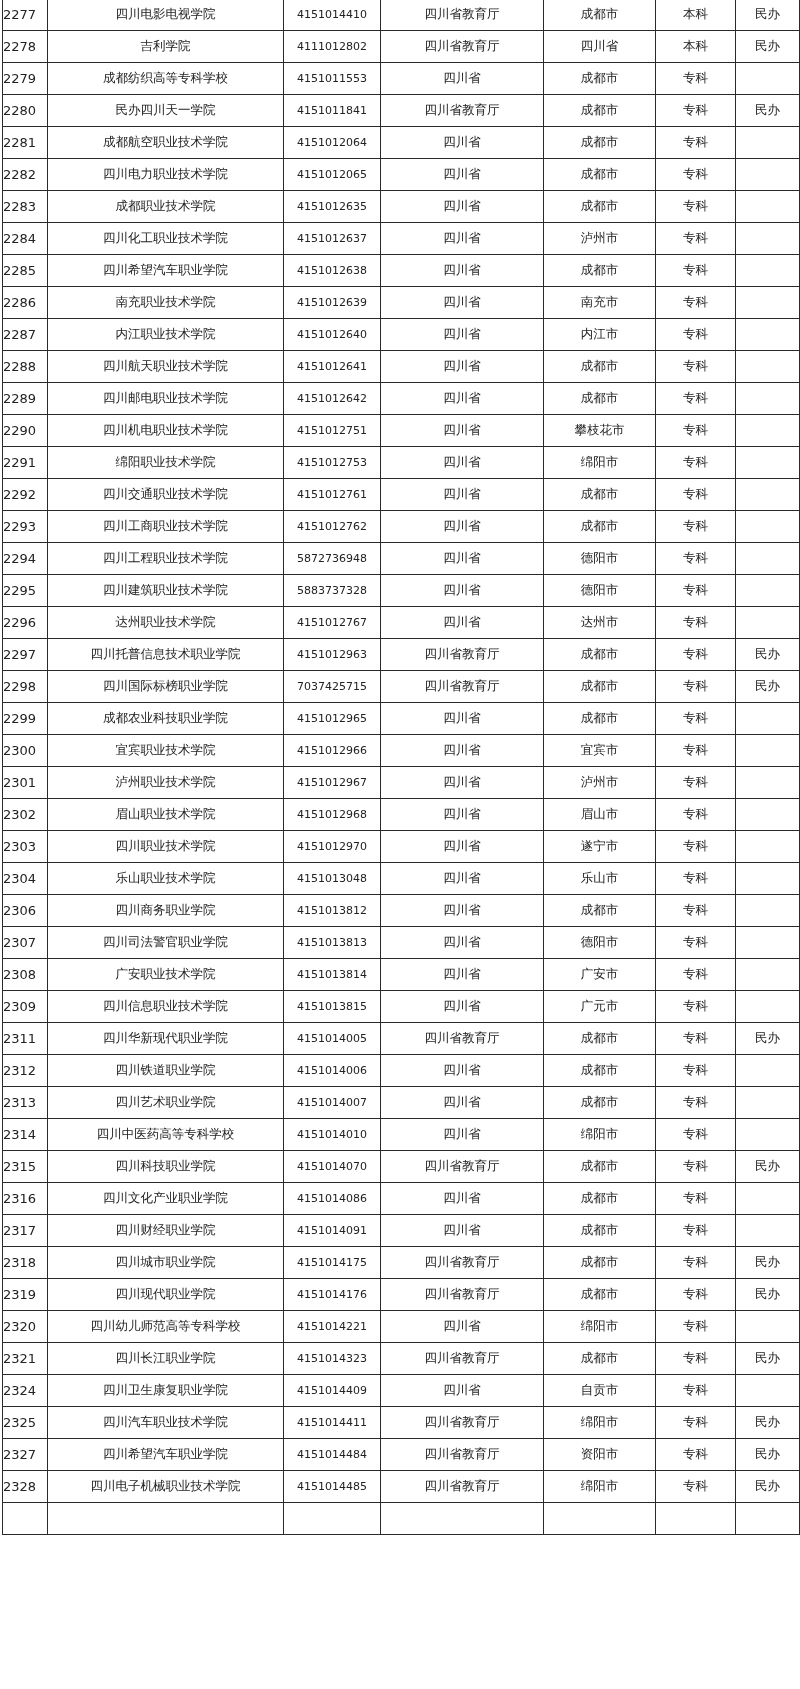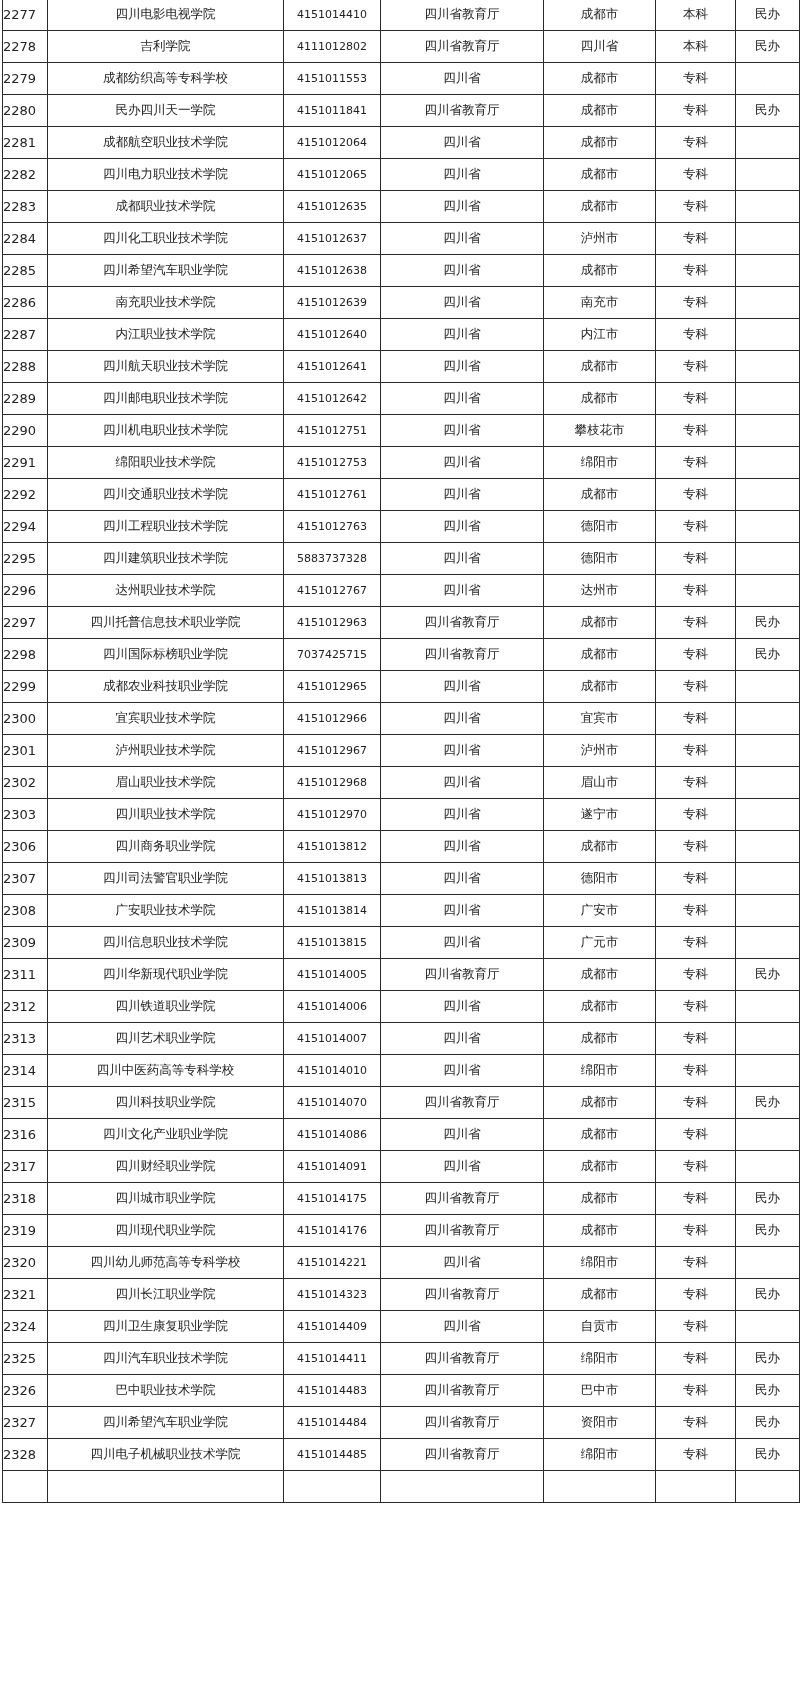--- a/index.html
+++ b/index.html
@@ -166,23 +166,32 @@
       <tr>
         <td class="c-idx">2292</td>
         <td class="c-name">四川交通职业技术学院</td>
         <td class="c-code">4151012761</td>
         <td class="c-auth">四川省</td>
         <td class="c-loc">成都市</td>
         <td class="c-level">专科</td>
         <td class="c-note"></td>
       </tr>
       <tr>
+        <td class="c-idx">2293</td>
+        <td class="c-name">四川工商职业技术学院</td>
+        <td class="c-code">4151012762</td>
+        <td class="c-auth">四川省</td>
+        <td class="c-loc">成都市</td>
+        <td class="c-level">专科</td>
+        <td class="c-note"></td>
+      </tr>
+      <tr>
         <td class="c-idx">2294</td>
         <td class="c-name">四川工程职业技术学院</td>
-        <td class="c-code">4151012763</td>
+        <td class="c-code">5872736948</td>
         <td class="c-auth">四川省</td>
         <td class="c-loc">德阳市</td>
         <td class="c-level">专科</td>
         <td class="c-note"></td>
       </tr>
       <tr>
         <td class="c-idx">2295</td>
         <td class="c-name">四川建筑职业技术学院</td>
         <td class="c-code">5883737328</td>
         <td class="c-auth">四川省</td>
@@ -256,20 +265,29 @@
       <tr>
         <td class="c-idx">2303</td>
         <td class="c-name">四川职业技术学院</td>
         <td class="c-code">4151012970</td>
         <td class="c-auth">四川省</td>
         <td class="c-loc">遂宁市</td>
         <td class="c-level">专科</td>
         <td class="c-note"></td>
       </tr>
       <tr>
+        <td class="c-idx">2304</td>
+        <td class="c-name">乐山职业技术学院</td>
+        <td class="c-code">4151013048</td>
+        <td class="c-auth">四川省</td>
+        <td class="c-loc">乐山市</td>
+        <td class="c-level">专科</td>
+        <td class="c-note"></td>
+      </tr>
+      <tr>
         <td class="c-idx">2306</td>
         <td class="c-name">四川商务职业学院</td>
         <td class="c-code">4151013812</td>
         <td class="c-auth">四川省</td>
         <td class="c-loc">成都市</td>
         <td class="c-level">专科</td>
         <td class="c-note"></td>
       </tr>
       <tr>
         <td class="c-idx">2307</td>
@@ -405,29 +423,20 @@
         <td class="c-loc">自贡市</td>
         <td class="c-level">专科</td>
         <td class="c-note"></td>
       </tr>
       <tr>
         <td class="c-idx">2325</td>
         <td class="c-name">四川汽车职业技术学院</td>
         <td class="c-code">4151014411</td>
         <td class="c-auth">四川省教育厅</td>
         <td class="c-loc">绵阳市</td>
-        <td class="c-level">专科</td>
-        <td class="c-note">民办</td>
-      </tr>
-      <tr>
-        <td class="c-idx">2326</td>
-        <td class="c-name">巴中职业技术学院</td>
-        <td class="c-code">4151014483</td>
-        <td class="c-auth">四川省教育厅</td>
-        <td class="c-loc">巴中市</td>
         <td class="c-level">专科</td>
         <td class="c-note">民办</td>
       </tr>
       <tr>
         <td class="c-idx">2327</td>
         <td class="c-name">四川希望汽车职业学院</td>
         <td class="c-code">4151014484</td>
         <td class="c-auth">四川省教育厅</td>
         <td class="c-loc">资阳市</td>
         <td class="c-level">专科</td>

